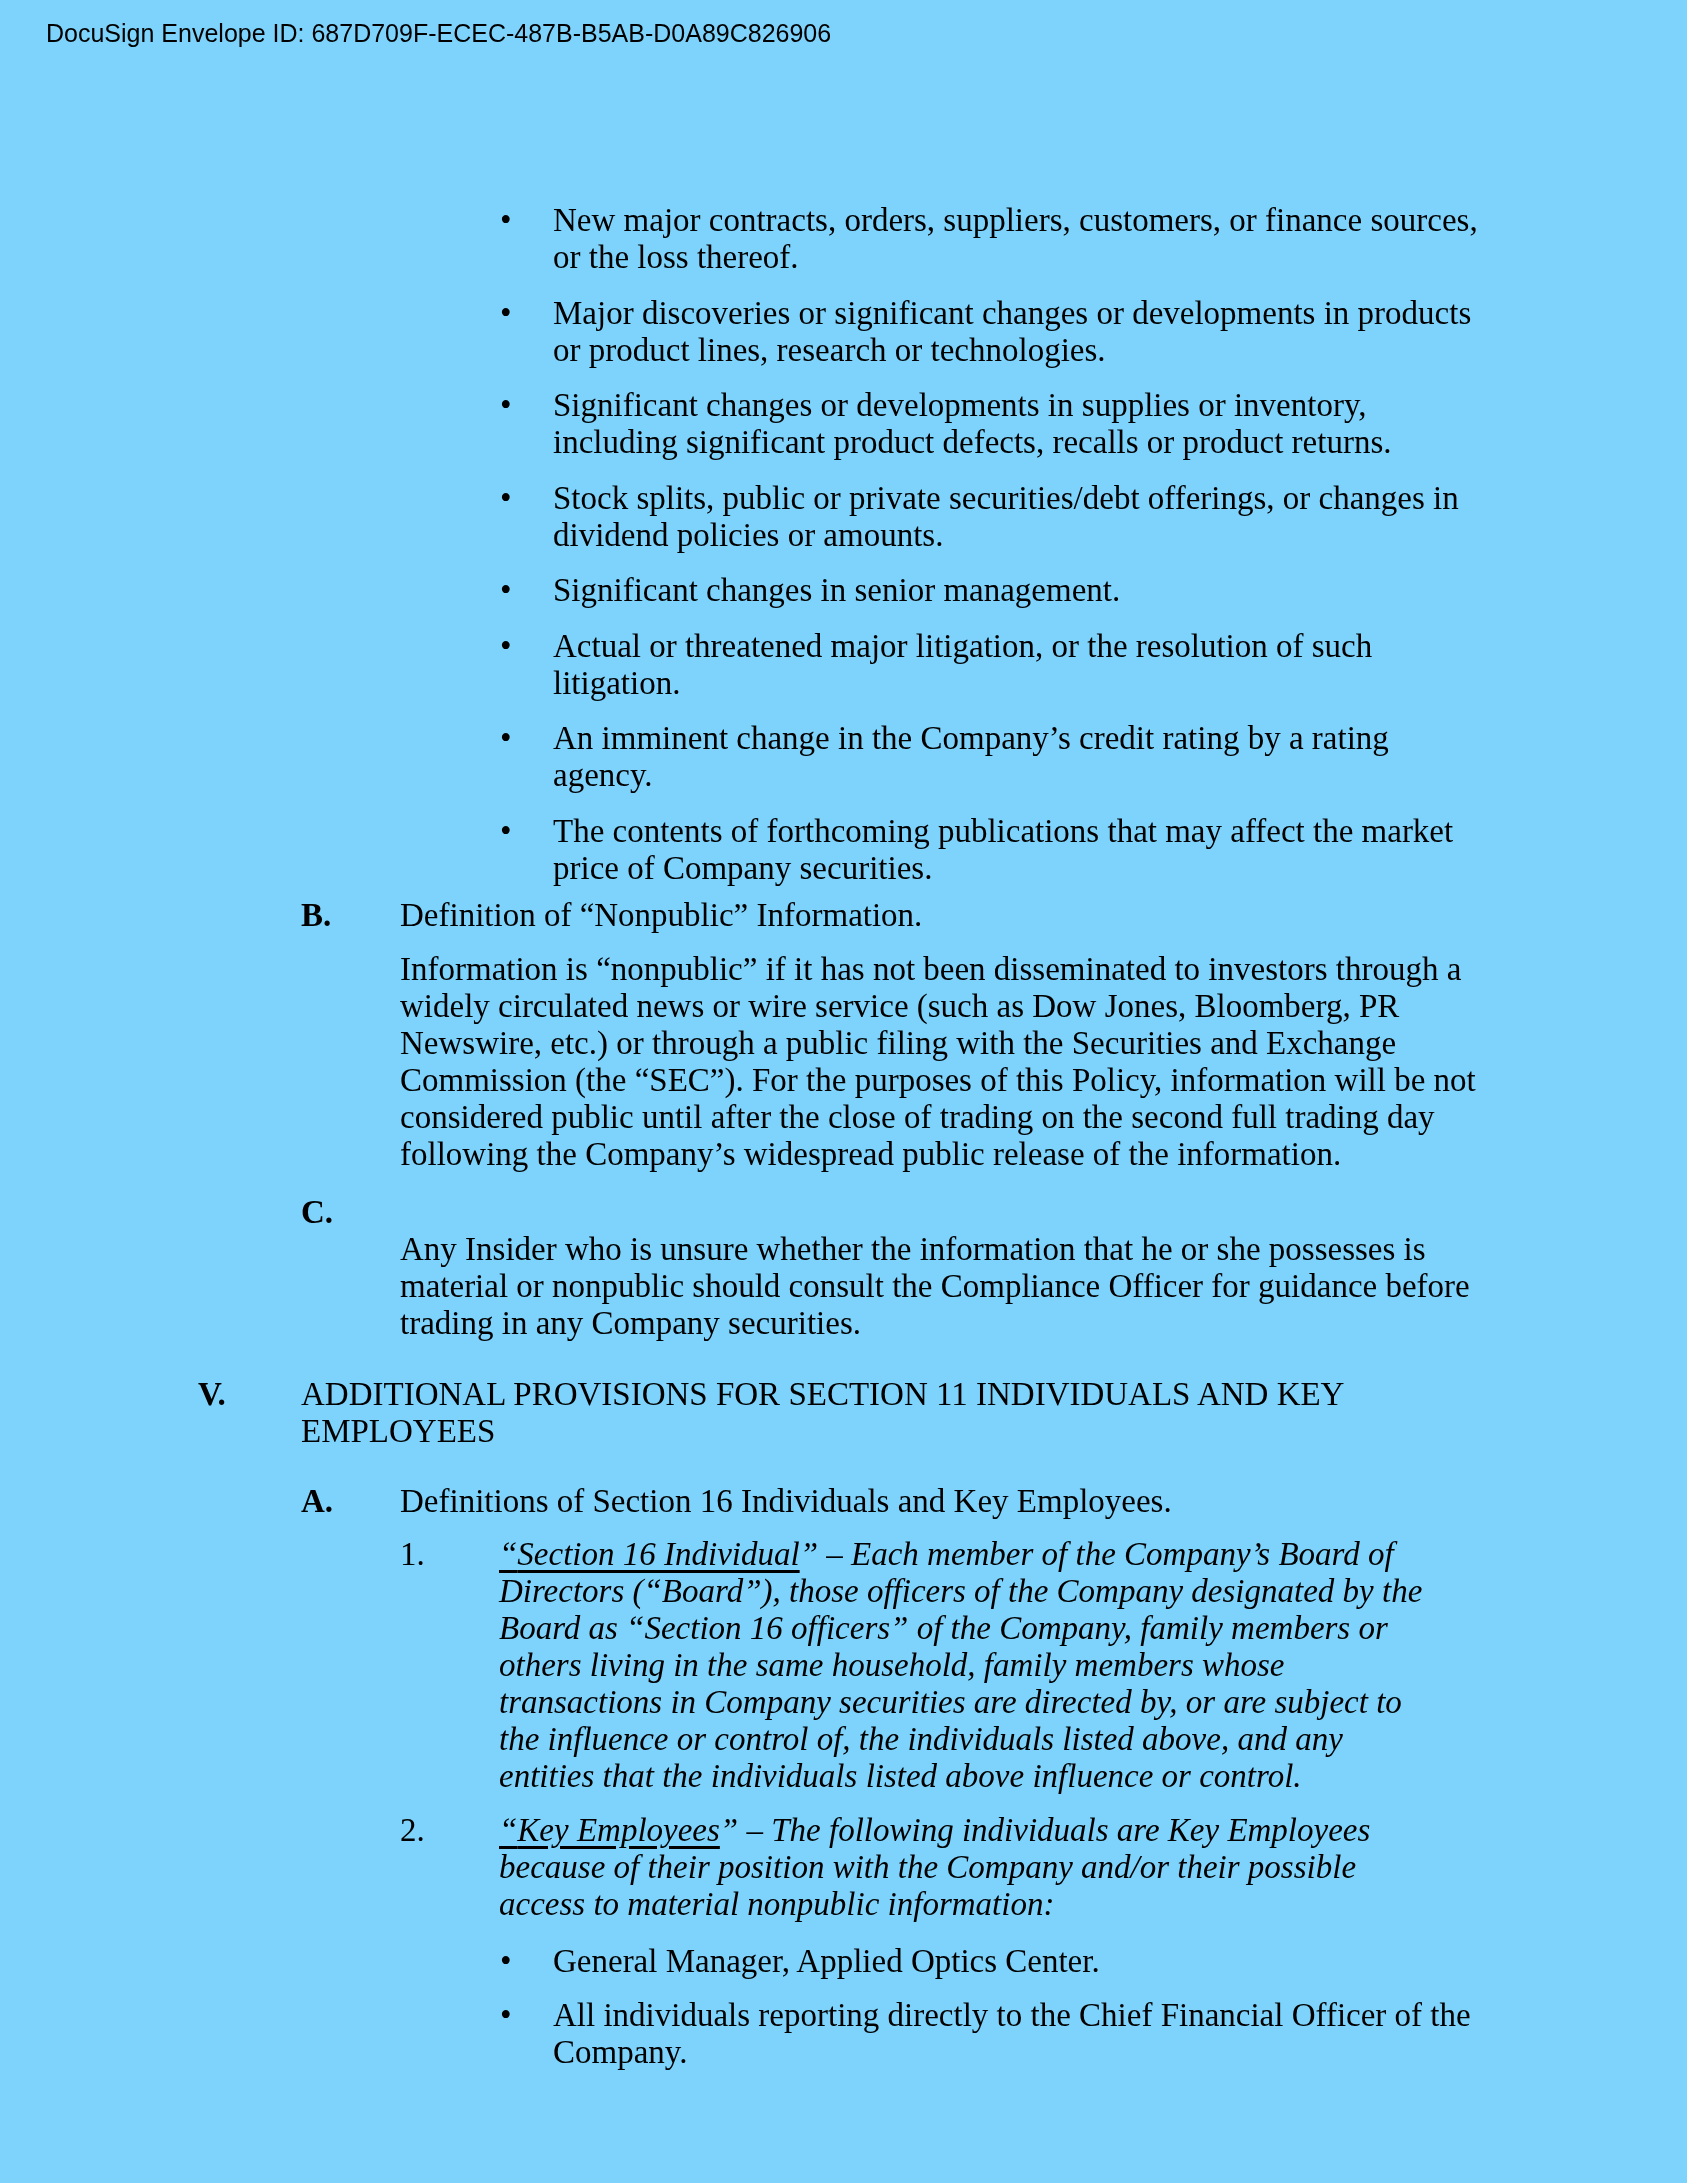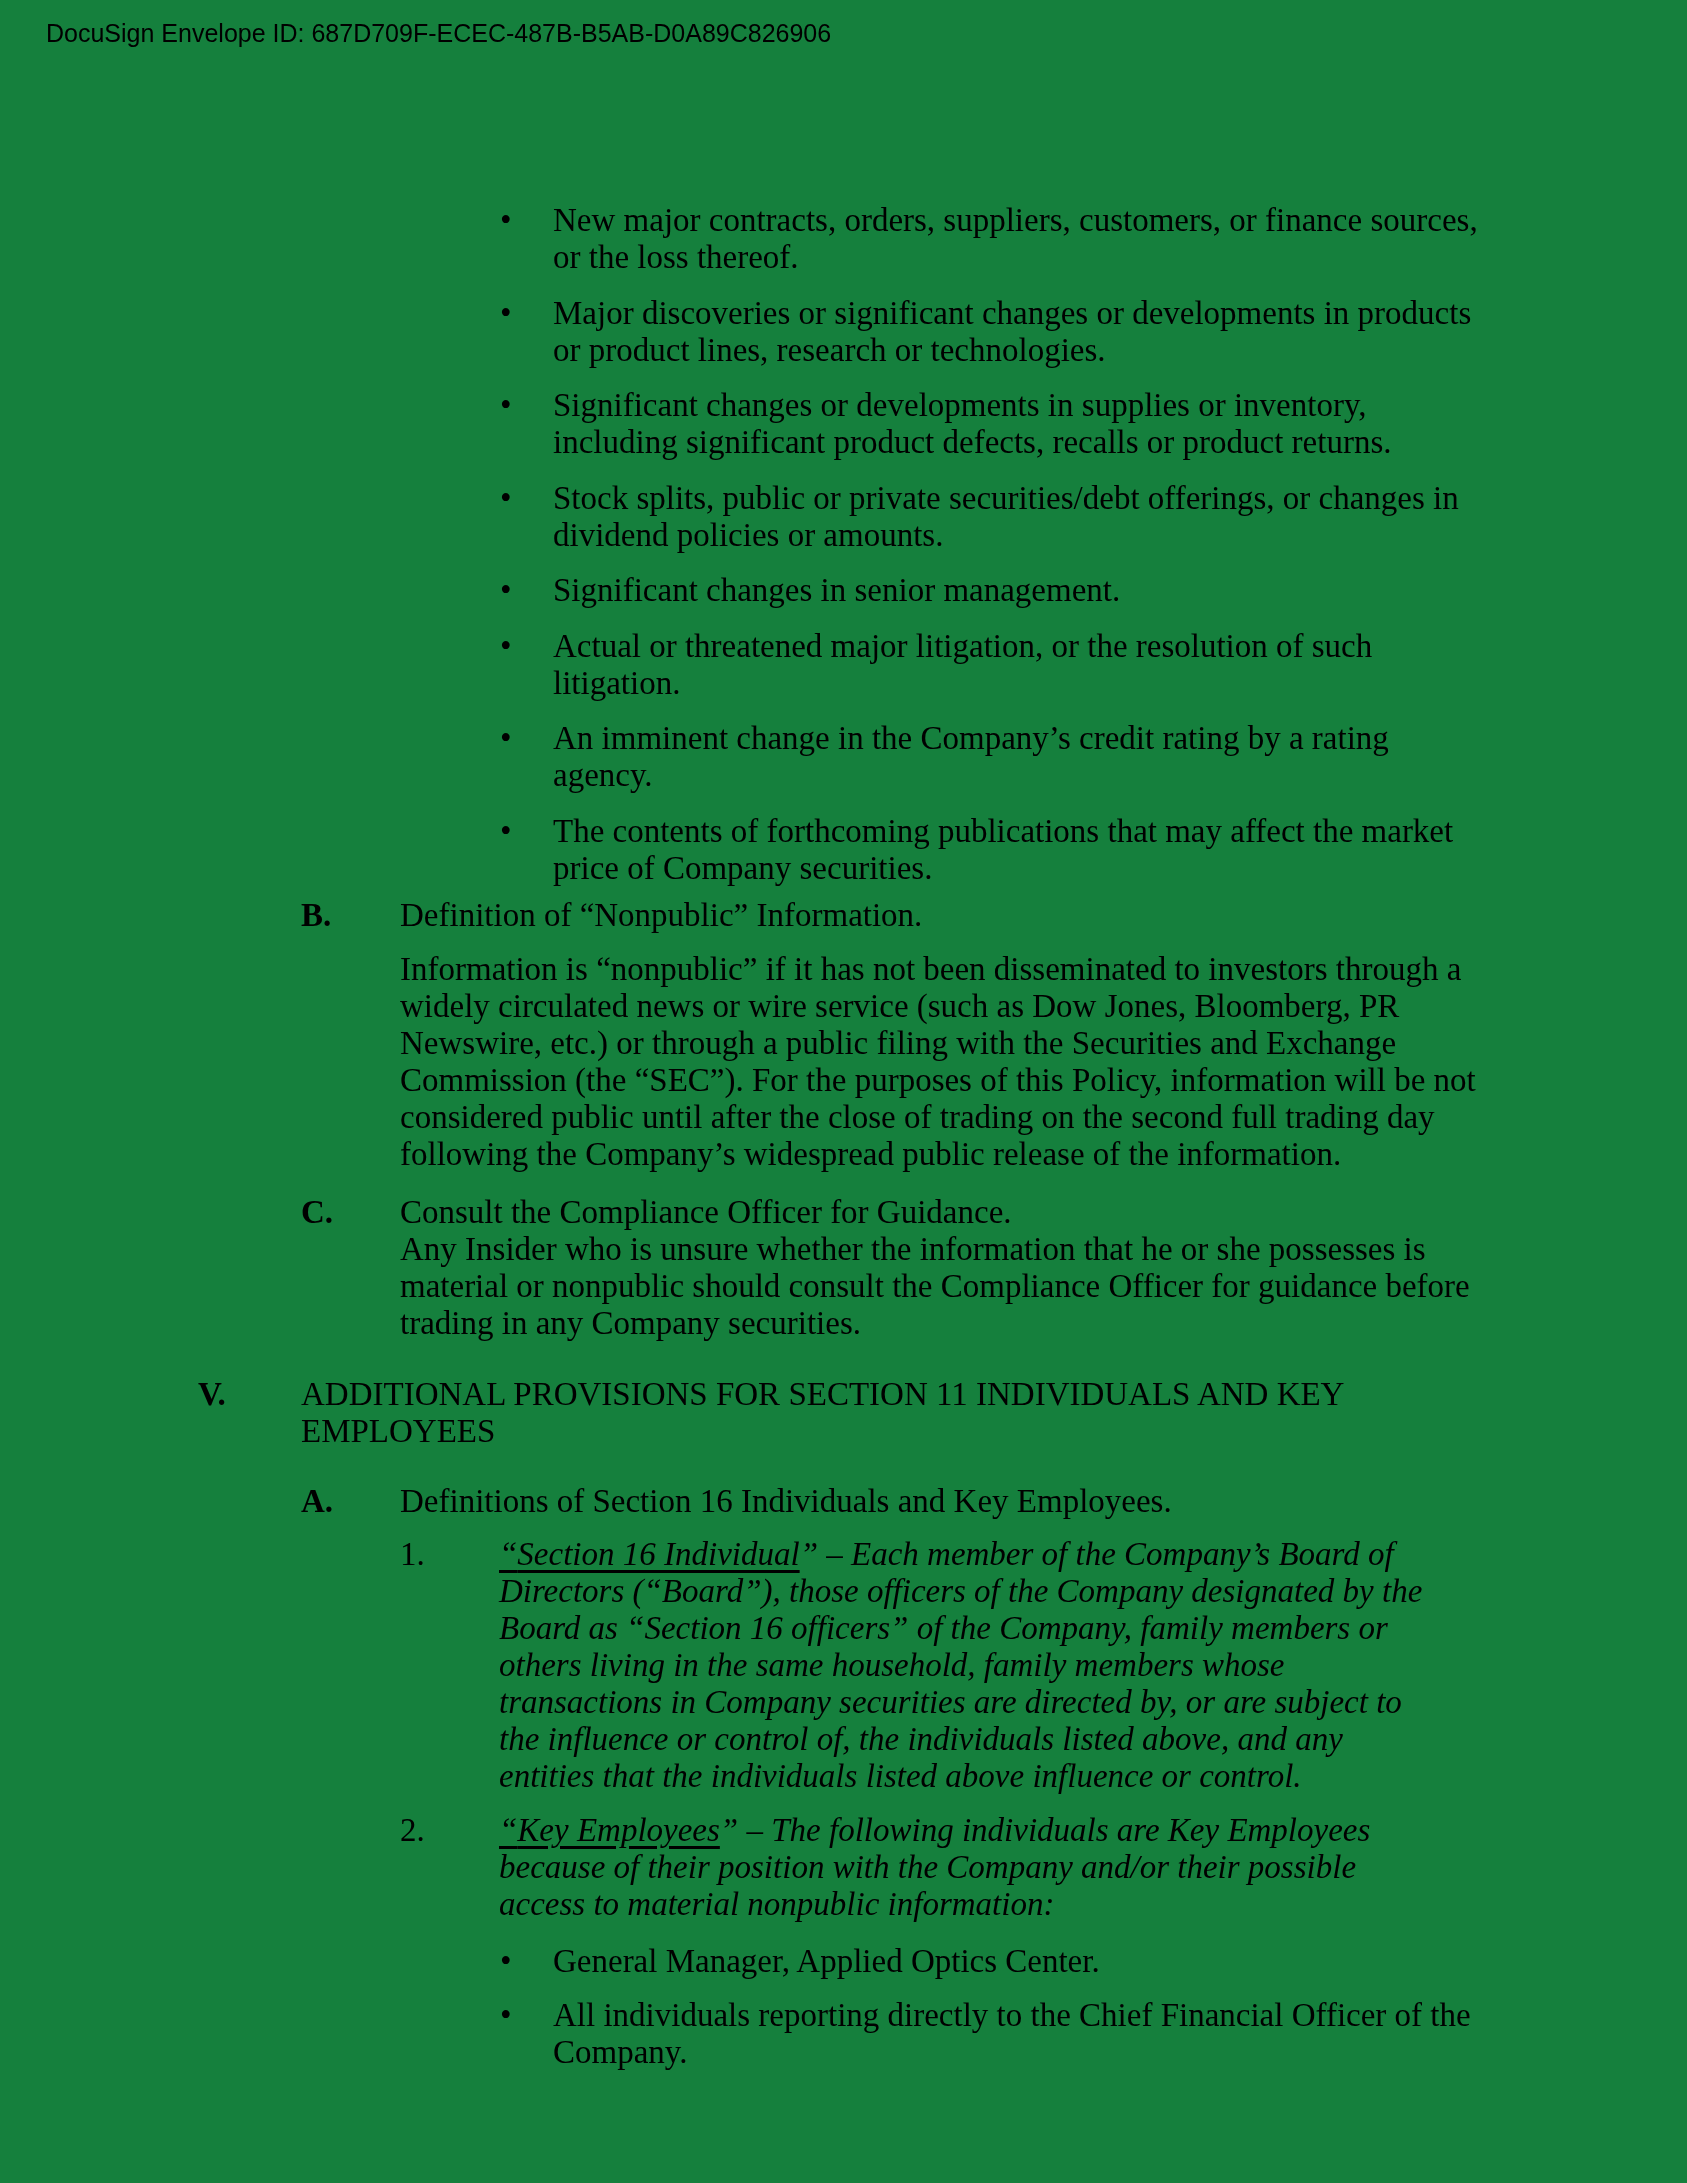--- a/index.html
+++ b/index.html
@@ -1,20 +1,20 @@
 <!DOCTYPE html>
 <html style="font-size:10.6px"><head>
 <meta charset="utf-8">
 <style>
   html, body { margin: 0; padding: 0; background: #ffffff; }
   .page {
     position: relative;
     width: 1687px;
     height: 2183px;
-    background: #15803d;
+    background: #7dd3fc;
     color: #000000;
     font-family: "Liberation Serif", serif;
     font-size: 33px;
     line-height: 37px;
     overflow: hidden;
   }
   .ds-header {
     position: absolute;
     left: 46px;
     top: 18.5px;
@@ -126,21 +126,20 @@
     </div>
     <p class="para pre" data-name="section-b-paragraph">Information is “nonpublic” if it has not been disseminated to investors through a
 widely circulated news or wire service (such as Dow Jones, Bloomberg, PR
 Newswire, etc.) or through a public filing with the Securities and Exchange
 Commission (the “SEC”). For the purposes of this Policy, information will be not
 considered public until after the close of trading on the second full trading day
 following the Company’s widespread public release of the information.</p>
 
     <div class="sec-row lvl2" data-name="section-c-heading">
       <span class="lbl" data-name="section-letter">C.</span>
-      <h3 class="htitle" data-name="section-title">Consult the Compliance Officer for Guidance.</h3>
     </div>
     <p class="para pre" data-name="section-c-paragraph">Any Insider who is unsure whether the information that he or she possesses is
 material or nonpublic should consult the Compliance Officer for guidance before
 trading in any Company securities.</p>
 
     <div class="sec-row lvl1" data-name="section-v-heading">
       <span class="lbl" data-name="section-numeral">V.</span>
       <h2 class="htitle vtitle pre" data-name="section-title">ADDITIONAL PROVISIONS FOR SECTION 11 INDIVIDUALS AND KEY
 EMPLOYEES</h2>
     </div>

